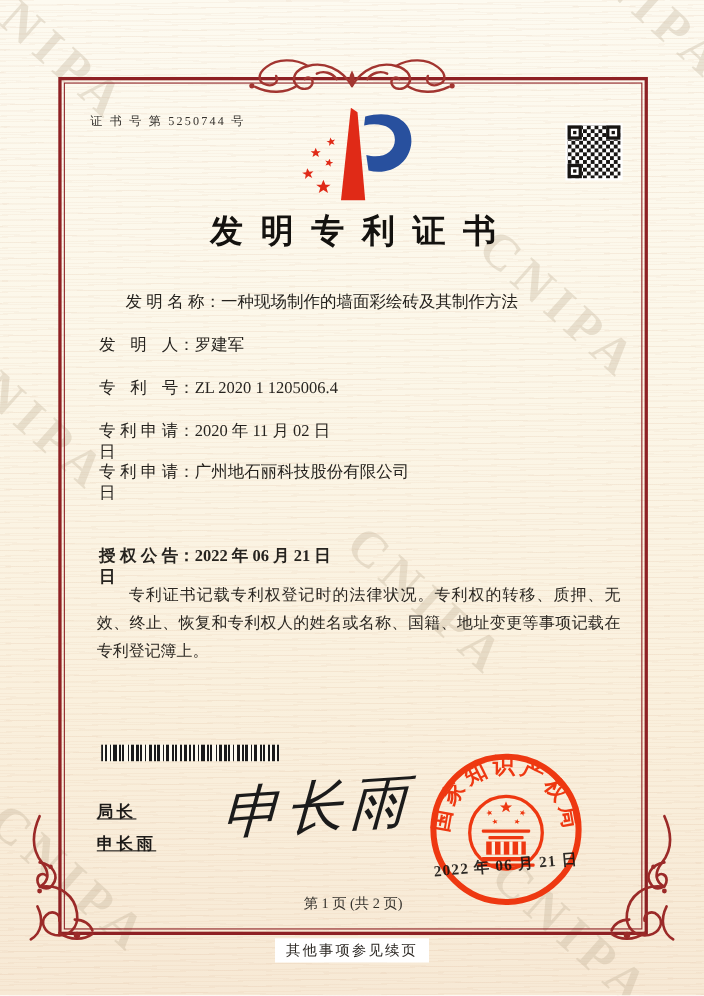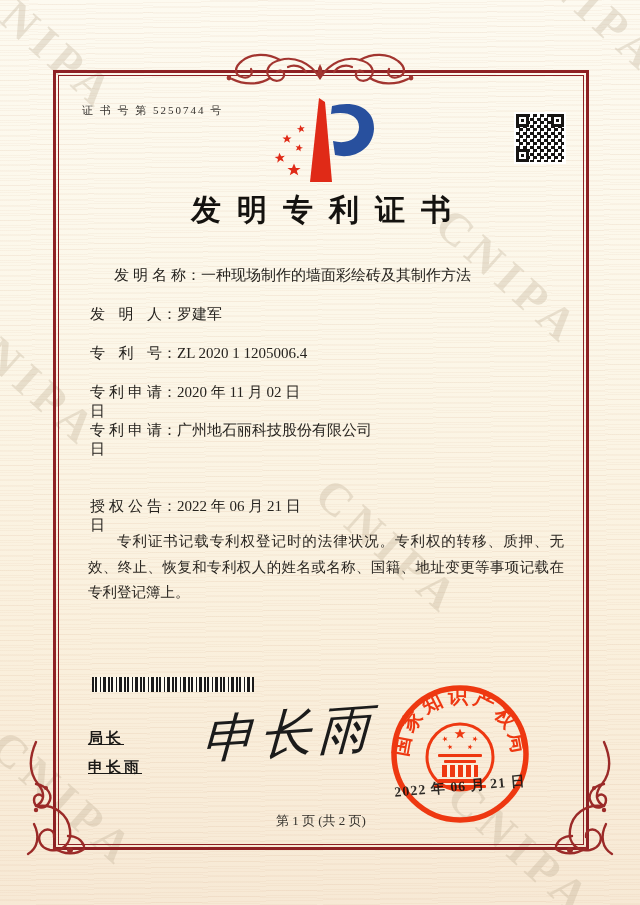--- a/index.html
+++ b/index.html
@@ -159,21 +159,21 @@
   </div>
   <div class="frow" style="top:344px;">
     <span class="flabel">专 利 号</span><span class="fcolon">：</span><span class="fvalue">ZL 2020 1 1205006.4</span>
   </div>
   <div class="frow" style="top:383px;">
     <span class="flabel">专利申请日</span><span class="fcolon">：</span><span class="fvalue">2020 年 11 月 02 日</span>
   </div>
   <div class="frow" style="top:421px;">
     <span class="flabel">专利申请日</span><span class="fcolon">：</span><span class="fvalue">广州地石丽科技股份有限公司</span>
   </div>
-  <div class="frow" style="top:497px;">
+  <div class="frow" style="top:497px;font-weight:bold;">
     <span class="flabel">授权公告日</span><span class="fcolon">：</span><span class="fvalue">2022 年 06 月 21 日</span>
   </div>
 
   <div class="paras">
     <p>专利证书记载专利权登记时的法律状况。专利权的转移、质押、无效、终止、恢复和专利权人的姓名或名称、国籍、地址变更等事项记载在专利登记簿上。</p>
   </div>
 
   <div class="barcode"></div>
 
   <div class="issuer">
@@ -205,14 +205,17 @@
         <rect x="76" y="84" width="3" height="12" fill="#fdf3e3"></rect>
         <rect x="84" y="84" width="3" height="12" fill="#fdf3e3"></rect>
         <rect x="51" y="98" width="44" height="4" rx="1"></rect>
         <rect x="47" y="104" width="52" height="3" rx="1"></rect>
       </g>
     </svg>
     <div class="seal-date">2022 年 06 月 21 日</div>
   </div>
 
   <div class="page-footer">第 1 页 (共 2 页)</div>
+  <div class="note-wrap">
+    <span class="note">其他事项参见续页</span>
+  </div>
 
 </div>
 
 </body></html>

